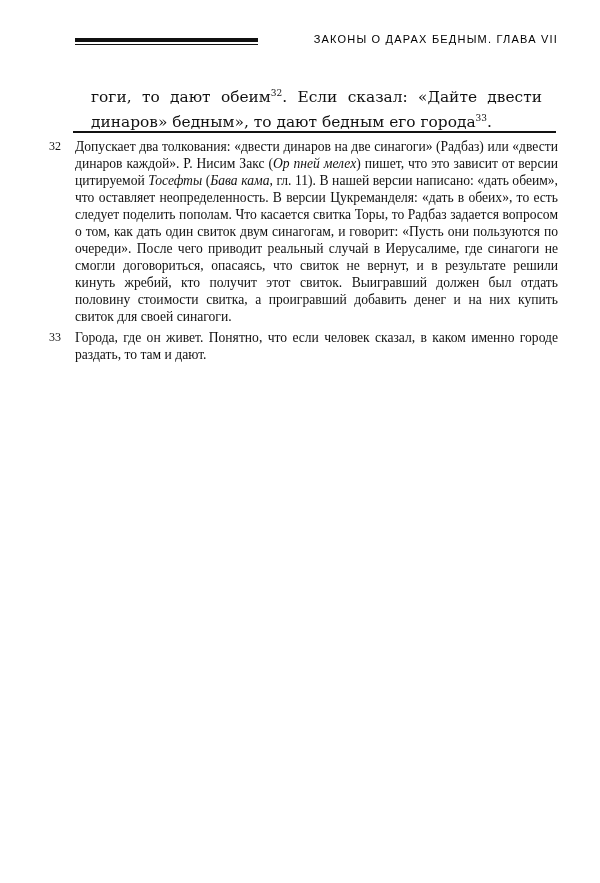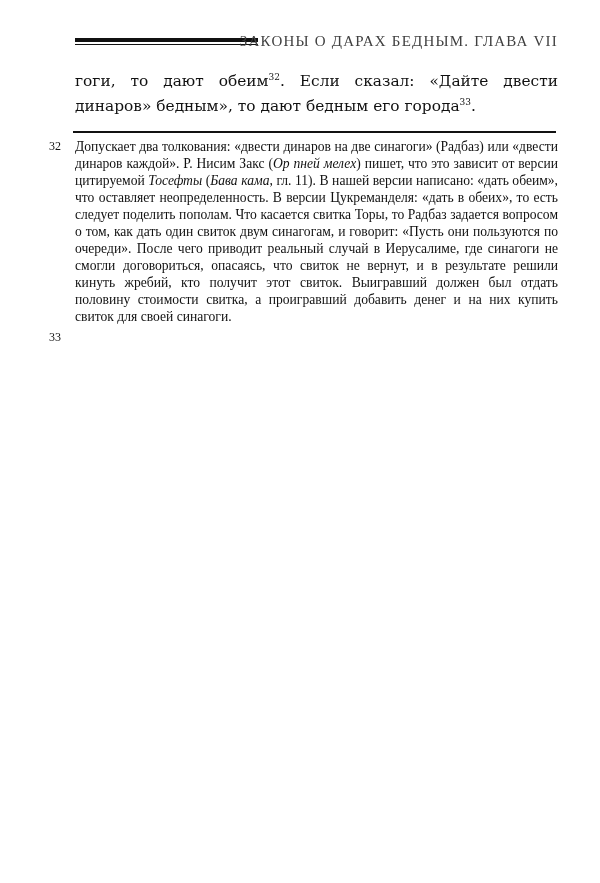--- a/index.html
+++ b/index.html
@@ -34,39 +34,39 @@
     }
     .header-rule .thin {
       height: 1px;
       background: #111;
       margin-top: 2px;
     }
     .header-title {
       position: absolute;
       right: 0;
       top: 3px;
-      font-family: Liberation Serif, serif;
-      font-size: 15px;
+      font-family: Liberation Sans, sans-serif;
+      font-size: 11px;
       letter-spacing: 1.2px;
       white-space: nowrap;
-      color: #404040;
+      color: #000000;
     }
     .main-text {
       position: absolute;
       top: 69px;
       left: 75px;
       width: 483px;
       font-family: "DejaVu Serif", serif;
       font-size: 15.4px;
       line-height: 25px;
       text-align: justify;
       color: #111;
     }
     .main-text p {
-      margin: 0;
+      margin: 16px;
     }
     sup {
       font-size: 9px;
       vertical-align: 6px;
       line-height: 0;
     }
     .footnote-rule {
       position: absolute;
       top: 131px;
       left: 73px;
@@ -116,14 +116,15 @@
 
 <div class="footnote-rule"></div>
 
 <div class="footnotes">
   <div class="footnote">
     <span class="num">32</span>
     <span>Допускает два толкования: «двести динаров на две синагоги» (Радбаз) или «двести динаров каждой». Р. Нисим Закс (</span><em>Ор пней мелех</em><span>) пишет, что это за­висит от версии цитируемой </span><em>Тосефты</em><span> (</span><em>Бава кама</em><span>, гл. 11). В нашей версии написано: «дать обеим», что оставляет неопределенность. В версии Цукре­манделя: «дать в обеих», то есть следует поделить пополам. Что касается свитка Торы, то Радбаз задается вопросом о том, как дать один свиток двум синагогам, и говорит: «Пусть они пользуются по очереди». После чего при­водит реальный случай в Иерусалиме, где синагоги не смогли договориться, опасаясь, что свиток не вернут, и в результате решили кинуть жребий, кто получит этот свиток. Выигравший должен был отдать половину стоимости свитка, а проигравший добавить денег и на них купить свиток для своей си­нагоги.</span>
   </div>
   <div class="footnote">
     <span class="num">33</span>
+    <span>Города, где он живет. Понятно, что если человек сказал, в каком именно го­роде раздать, то там и дают.</span>
   </div>
 </div>
 
 </body></html>

